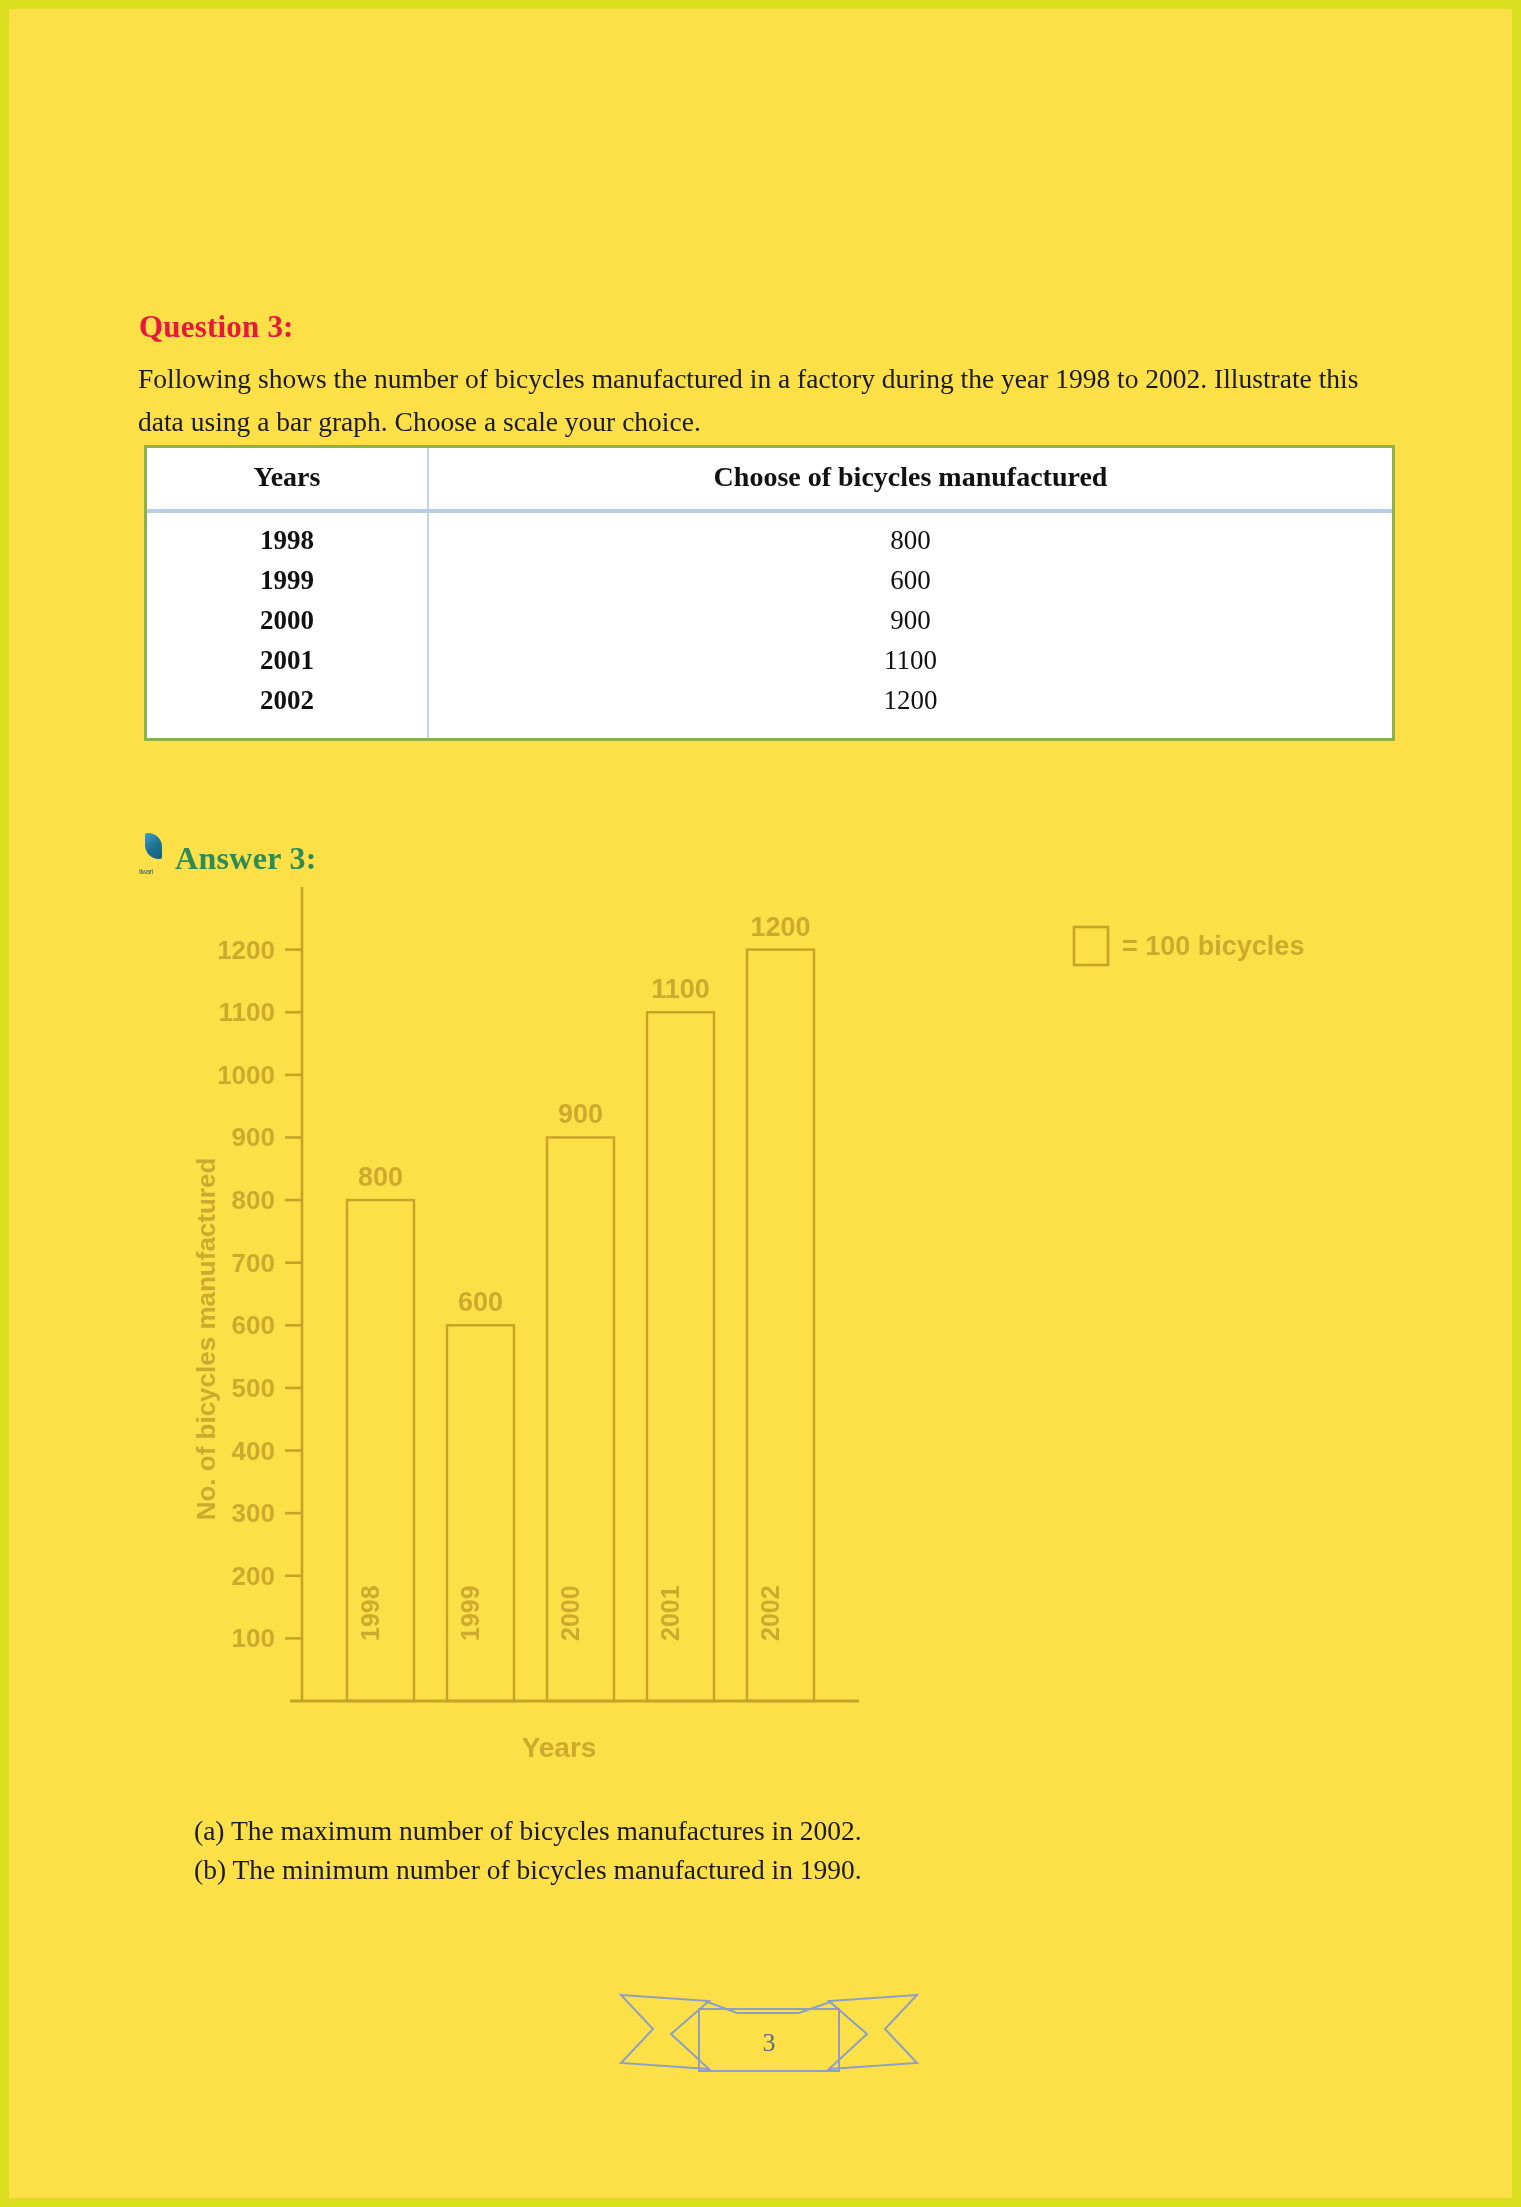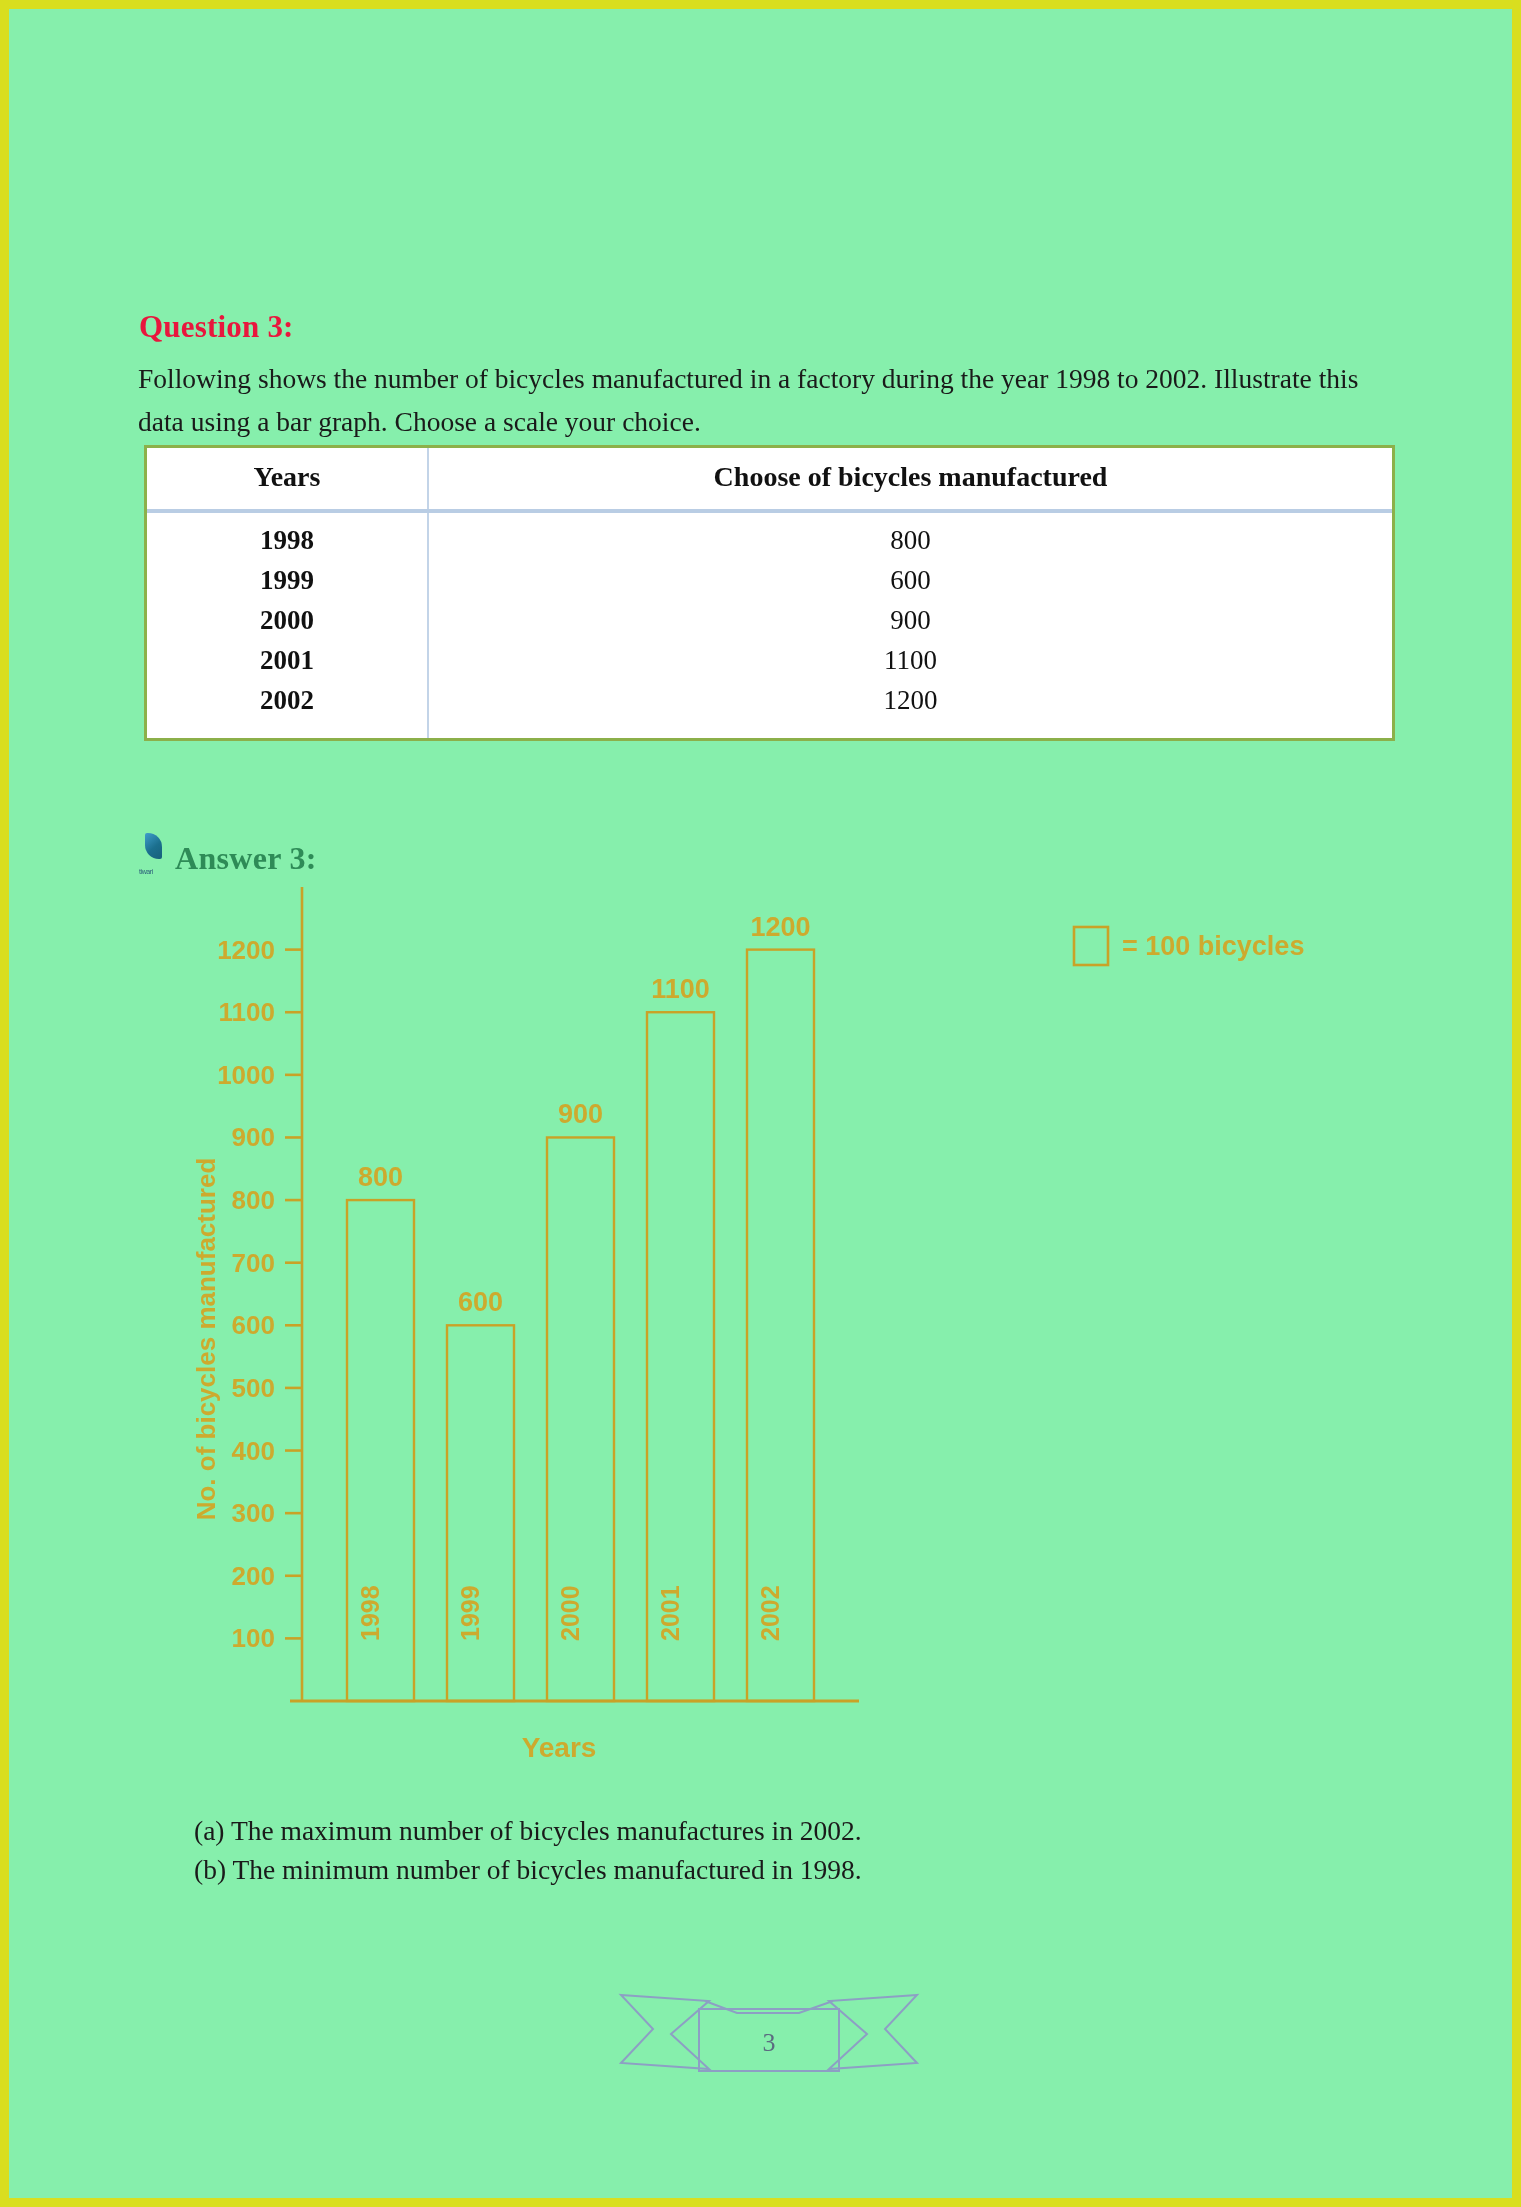--- a/index.html
+++ b/index.html
@@ -4,21 +4,21 @@
 <style>
   html, body {
     margin: 0;
     padding: 0;
     background: #ffffff;
   }
   .page {
     position: relative;
     width: 1521px;
     height: 2207px;
-    background: #86efac;
+    background: #fde047;
     border: 9px solid #d9de1f;
     box-sizing: border-box;
     overflow: hidden;
     font-family: "Liberation Serif", serif;
   }
 
   
   .q-heading {
     position: absolute;
     left: 130px;
@@ -268,21 +268,21 @@
         <text x="591.5" y="66.61538461538453" fill="#cdaa2e" font-family="&quot;Liberation Sans&quot;, sans-serif" font-size="27" font-weight="bold" text-anchor="middle">1200</text>
         <text x="589.5" y="772" fill="#cdaa2e" font-family="&quot;Liberation Sans&quot;, sans-serif" font-size="25" font-weight="bold" text-anchor="start" transform="rotate(-90 589.5 772)">2002</text>
         <text x="370" y="888" fill="#cdaa2e" font-family="&quot;Liberation Sans&quot;, sans-serif" font-size="28" font-weight="bold" text-anchor="middle">Years</text>
         <rect x="885" y="58" width="34" height="38" fill="none" stroke="#c9a227" stroke-width="2.6"></rect>
         <text x="933" y="86" fill="#cdaa2e" font-family="&quot;Liberation Sans&quot;, sans-serif" font-size="27" font-weight="bold" text-anchor="start">= 100 bicycles</text>
       </svg>
   </div>
 
   <div class="subq bottom">
     <div>(a) The maximum number of bicycles manufactures in 2002.</div>
-    <div>(b) The minimum number of bicycles manufactured in 1998.</div>
+    <div>(b) The minimum number of bicycles manufactured in 1990.</div>
   </div>
 
   <div class="ribbon">
     <svg width="320" height="126" viewBox="0 0 320 126" xmlns="http://www.w3.org/2000/svg">
       <g fill="none" stroke="#8d9fc4" stroke-width="2">
         <path d="M 12 24 L 100 30 L 62 63 L 100 98 L 12 92 L 44 58 Z"></path>
         <path d="M 308 24 L 220 30 L 258 63 L 220 98 L 308 92 L 276 58 Z"></path>
         <path d="M 96 30 L 128 42 L 190 42 L 224 30"></path>
         <rect x="90" y="38" width="140" height="62"></rect>
       </g>

